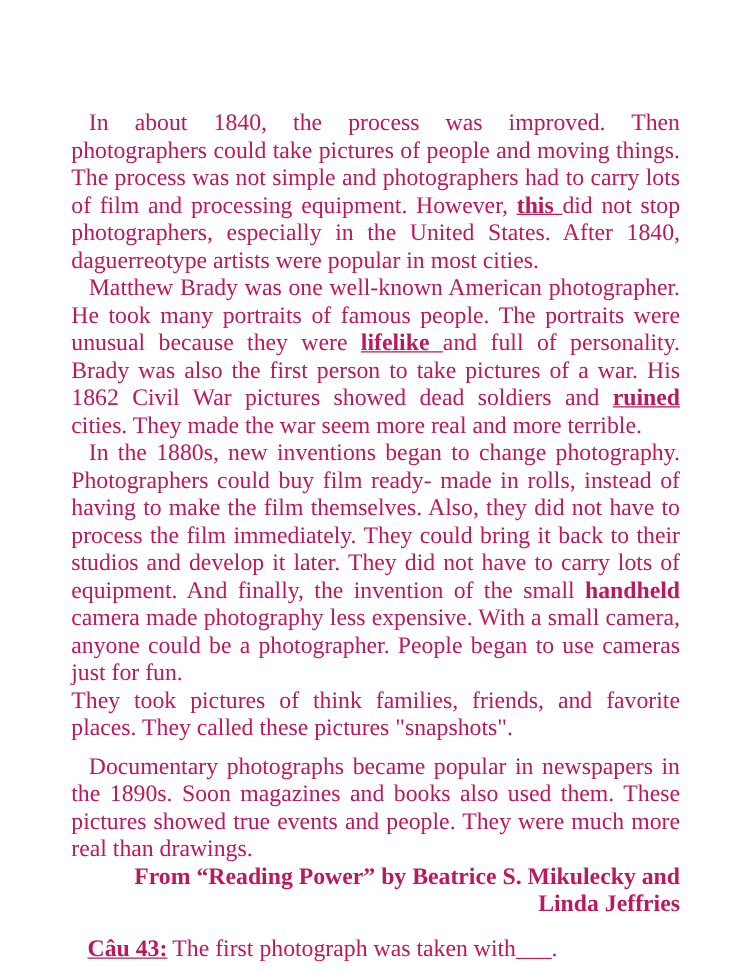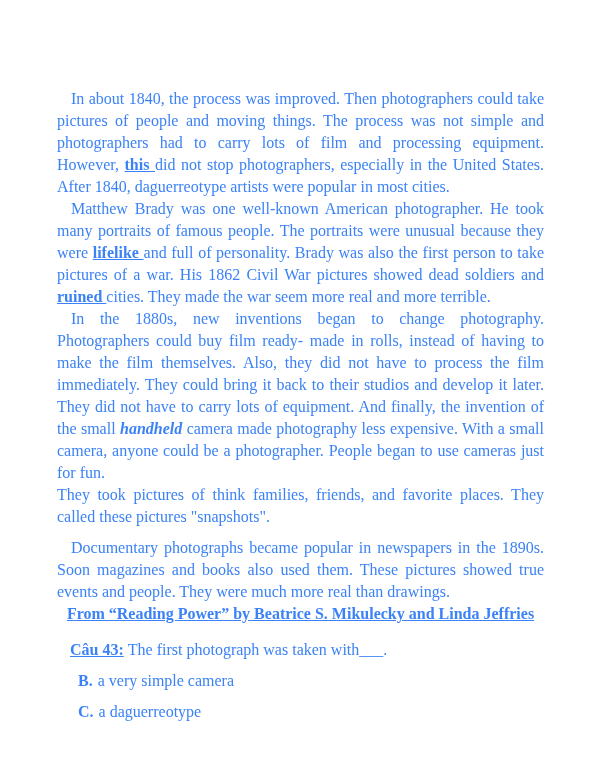--- a/index.html
+++ b/index.html
@@ -5,45 +5,44 @@
   html, body {
     margin: 0;
     padding: 0;
     background: #ffffff;
   }
   .page {
     width: 600px;
     height: 777px;
     box-sizing: border-box;
     background: #ffffff;
-    color: #3b82f6;
+    color: #be185d;
     font-family: "Liberation Serif", serif;
-    font-size: 16px;
+    font-size: 19px;
     padding: 88px 56px 0 57px;
     overflow: hidden;
     position: relative;
   }
   .para {
     margin: 0;
     line-height: 22px;
     text-align: justify;
   }
   .para.indent { text-indent: 14px; }
   .para.gap-top { margin-top: 9px; }
   .seg-bold-underline {
     font-weight: bold;
     text-decoration: underline;
   }
-  .seg-bold { font-weight: bold; font-style: italic; }
+  .seg-bold { font-weight: bold; }
   .source-line {
     margin: 0;
     line-height: 22px;
     font-weight: bold;
-    text-align: center;
-    text-decoration: underline;
+    text-align: right;
   }
   .question-line {
     margin-top: 14px;
     padding-left: 13px;
     line-height: 22px;
   }
   .q-label { font-weight: bold; text-decoration: underline; }
   .q-text { margin-left: 4px; }
   .options {
     padding-left: 21px;

